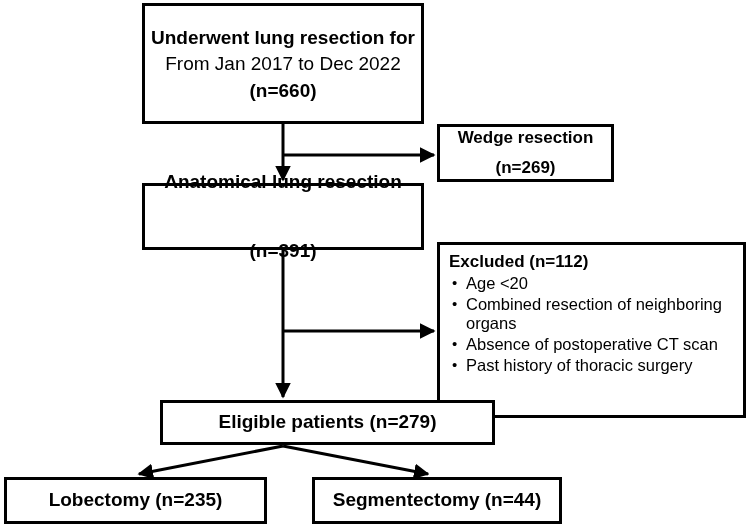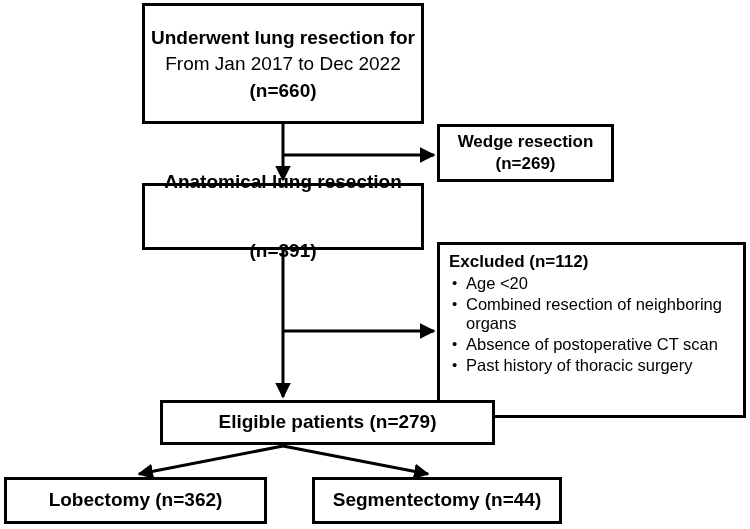--- a/index.html
+++ b/index.html
@@ -46,20 +46,21 @@
   #node-enrolled {
     left: 142px; top: 3px; width: 282px; height: 121px;
     font-size: 19px;
     padding-top: 2px;
   }
   #node-enrolled .ln { margin: 2px 0; }
 
   #node-wedge {
     left: 437px; top: 124px; width: 177px; height: 58px;
     font-size: 17px;
+    justify-content: space-between;
   }
   #node-wedge .ln { margin: 1px 0; }
 
   #node-anatomical {
     left: 142px; top: 183px; width: 282px; height: 67px;
     font-size: 19px;
     gap: 44px;
   }
   #node-anatomical .ln { margin: 1.5px 0; }
 
@@ -169,20 +170,20 @@
       <li>Absence of postoperative CT scan</li>
       <li>Past history of thoracic surgery</li>
     </ul>
   </div>
 
   <div class="node" id="node-eligible">
     <span class="ln b">Eligible patients (n=279)</span>
   </div>
 
   <div class="node" id="node-lobectomy">
-    <span class="ln b">Lobectomy (n=362)</span>
+    <span class="ln b">Lobectomy (n=235)</span>
   </div>
 
   <div class="node" id="node-segmentectomy">
     <span class="ln b">Segmentectomy (n=44)</span>
   </div>
 
 </div>
 
 </body></html>

